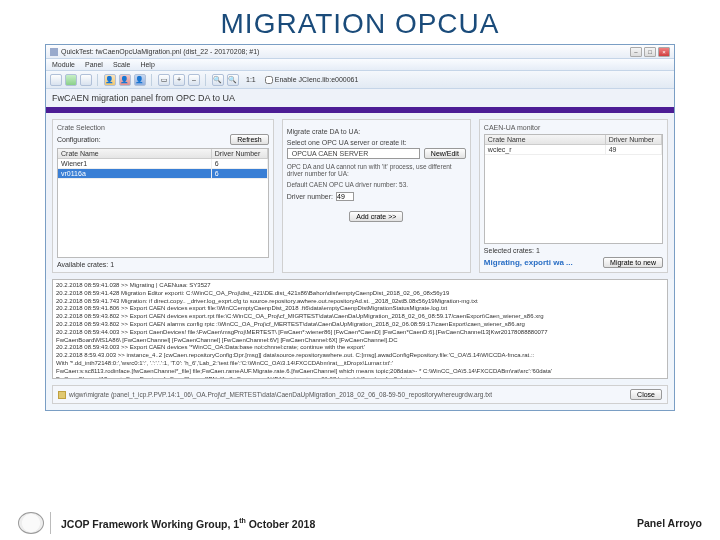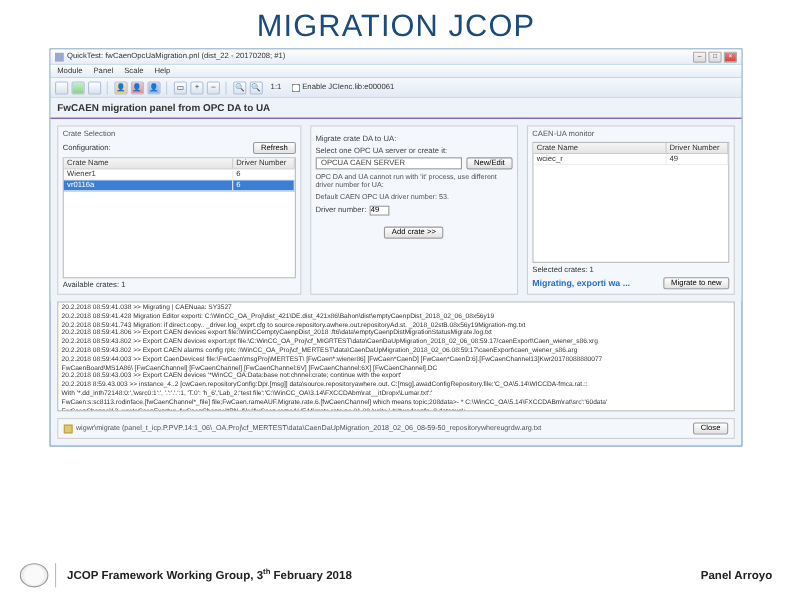--- a/index.html
+++ b/index.html
@@ -16,21 +16,21 @@
   .toolbar { height: 18px; background: linear-gradient(#f5f8fc,#e2eaf4); display: flex; align-items: center; gap: 3px; padding: 0 4px; border-bottom: 1px solid #c5d5e8; }
   .toolbar .tb { width: 12px; height: 12px; background: linear-gradient(#fefefe,#d8e2ef); border: 1px solid #b0c0d8; border-radius: 2px; display: flex; align-items: center; justify-content: center; font-size: 7px; }
   .toolbar .tb.green { background: linear-gradient(#c8f0c8,#8ad08a); }
   .toolbar .tb.red { background: linear-gradient(#f0c8c8,#e09090); }
   .toolbar .tb.orange { background: linear-gradient(#f8e4c0,#f0c870); }
   .toolbar .tb.blue { background: linear-gradient(#c8d8f0,#90b0e0); }
   .toolbar .spacer { width: 2px; height: 12px; border-left: 1px solid #c0d0e0; margin: 0 2px; }
   .toolbar .scale { font-size: 7px; margin-left: 4px; }
   .toolbar .chk { display: flex; align-items: center; gap: 2px; font-size: 7px; margin-left: 6px; }
   .toolbar .chk input { width: 8px; height: 8px; }
-  .panel-title { background: #eef2f9; font-weight: bold; font-size: 9px; padding: 4px 6px; color: #333; border-bottom: 1px solid #4c1d95; }
+  .panel-title { background: #eef2f9; font-weight: normal; font-size: 9px; padding: 4px 6px; color: #333; border-bottom: 6px solid #4c1d95; }
   .main { display: flex; gap: 8px; padding: 6px; background: #eef2f9; }
   .col { background: #f4f7fc; border: 1px solid #d0d0d0; padding: 4px; }
   .left { flex: 1.3; }
   .mid { flex: 1.1; }
   .right { flex: 1.1; }
   .box-title { font-size: 7px; color: #555; margin-bottom: 3px; }
   .refresh-row { display: flex; justify-content: space-between; align-items: center; margin-bottom: 3px; }
   .btn { background: linear-gradient(#fefefe,#e2e2e2); border: 1px solid #999; font-size: 7px; padding: 1px 6px; border-radius: 2px; }
   .table { border: 1px solid #bbb; background: #fff; }
   .table .hdr { display: flex; background: linear-gradient(#f5f5f5,#e5e5e5); border-bottom: 1px solid #ccc; }
@@ -61,21 +61,21 @@
   .footer { position: absolute; bottom: 6px; left: 0; right: 0; display: flex; align-items: center; padding: 0 18px; }
   .footer .logo { width: 26px; height: 22px; border: 1px solid #999; border-radius: 50%; margin-right: 6px; background: radial-gradient(circle, #fafafa 55%, #eee 60%); position: relative; }
   .footer .divider { width: 1px; height: 22px; background: #bbb; margin-right: 10px; }
   .footer .left-text { font-size: 10.5px; font-weight: bold; color: #222; }
   .footer .left-text sup { font-size: 7px; }
   .footer .right-text { margin-left: auto; font-size: 10.5px; font-weight: bold; color: #222; }
 </style>
 </head>
 <body>
 
-<div class="slide-title">MIGRATION JCOP</div>
+<div class="slide-title">MIGRATION OPCUA</div>
 
 <div class="window">
   <div class="titlebar">
     <div class="app-icon"></div>
     <div class="title-text">QuickTest: fwCaenOpcUaMigration.pnl (dist_22 - 20170208; #1)</div>
     <div class="winctrl">
       <span>–</span>
       <span>□</span>
       <span class="close">×</span>
     </div>
@@ -197,16 +197,16 @@
       <span>wigwr\migrate (panel_t_icp.P.PVP.14:1_06\_OA.Proj\cf_MERTEST\data\CaenDaUpMigration_2018_02_06_08-59-50_repositorywhereugrdw.arg.txt</span>
     </div>
     <button class="btn">Close</button>
   </div>
 </div>
 
 <div class="footer">
   <div class="logo"></div>
   <div class="divider"></div>
   <div class="left-text">
-    <span>JCOP Framework Working Group, 3</span><sup>th</sup><span> February 2018</span>
+    <span>JCOP Framework Working Group, 1</span><sup>th</sup><span> October 2018</span>
   </div>
   <div class="right-text">Panel Arroyo</div>
 </div>
 
 </body></html>

